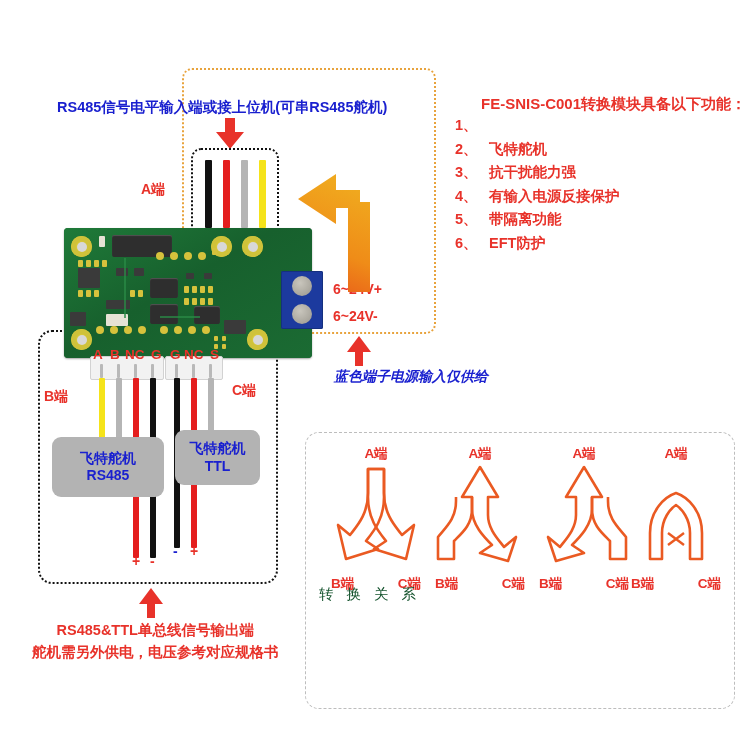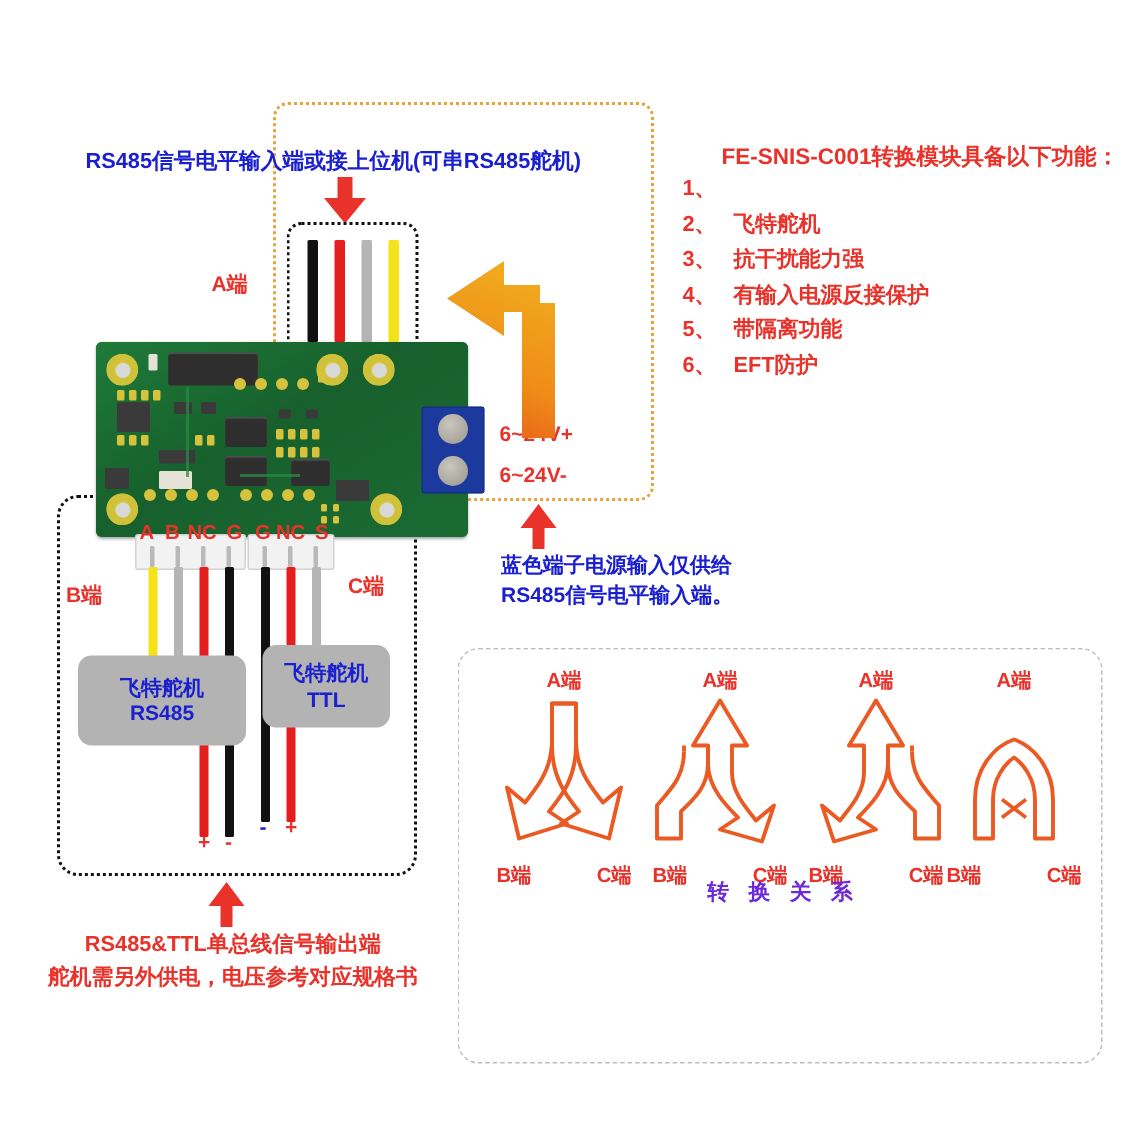--- a/index.html
+++ b/index.html
@@ -22,21 +22,21 @@
   .red-txt{color:#e8322a;font-weight:bold;white-space:nowrap;}
 
   #caption-top{left:57px;top:98px;font-size:14.5px;}
   #feature-title{left:481px;top:95px;font-size:15px;}
   #feature-list{left:455px;top:116px;}
   #feature-list .f-row{display:flex;font-size:14.5px;color:#e8322a;
      font-weight:bold;margin-bottom:4.5px;white-space:nowrap;}
   #feature-list .f-idx{width:34px;}
 
   #power-note{left:334px;top:366px;line-height:1.45;font-size:14px;}
-  #power-note div{white-space:nowrap;}
+  #power-note div{white-space:nowrap;font-style:italic;}
 
   #bottom-caption{left:32px;top:620px;line-height:1.5;font-size:14.5px;text-align:center;}
   #bottom-caption div{white-space:nowrap;}
 
   
   .port-label{color:#e8322a;font-weight:bold;font-size:14px;}
   #label-A{left:141px;top:181px;}
   #label-B{left:44px;top:388px;}
   #label-C{left:232px;top:382px;}
   #v-plus{left:333px;top:281px;color:#e8322a;font-weight:bold;font-size:14px;}
@@ -82,22 +82,22 @@
 
   
   .red-arrow{position:absolute;}
 
   
   .conv-col{position:absolute;top:12px;width:104px;text-align:center;}
   .conv-top{color:#e8322a;font-weight:bold;font-size:13.5px;}
   .conv-bot{position:absolute;top:130px;width:104px;display:flex;
      justify-content:space-between;padding:0 7px;box-sizing:border-box;}
   .conv-bot span{color:#e8322a;font-weight:bold;font-size:13.5px;}
-  #conv-title{position:absolute;top:152px;left:0;width:100%;text-align:center;
-     color:#6d28d9;font-size:14.5px;letter-spacing:13px;text-indent:13px;font-weight:bold;}
+  #conv-title{position:absolute;top:152px;left:0;width:100%;
+     color:#14532d;font-size:14.5px;letter-spacing:13px;text-indent:13px;font-weight:normal;}
   #conv-notes{position:absolute;top:185px;left:63px;}
   #conv-notes div{color:#ef6b63;font-size:11.5px;margin-bottom:11px;white-space:nowrap;}
 </style>
 </head>
 <body>
 
 <div class="abs" id="top-region"></div>
 <div class="abs" id="bottom-left-region"></div>
 
 <div class="abs blue-txt" id="caption-top">RS485信号电平输入端或接上位机(可串RS485舵机)</div>
@@ -243,21 +243,20 @@
     <span class="f-idx">6、</span>
     <span>EFT防护</span>
   </div>
 </div>
 
 <svg class="abs" style="left:346px;top:336px" width="26" height="30" viewBox="0 0 26 30">
   <polygon points="13,0 25,16 17,16 17,30 9,30 9,16 1,16" fill="#e8322a"></polygon>
 </svg>
 <div class="abs blue-txt" id="power-note">
   <div>蓝色端子电源输入仅供给</div>
-  <div>RS485信号电平输入端。</div>
 </div>
 
 <div class="hdr abs" style="left:90px;top:356px;width:72px;height:22px;"></div>
 <div class="hdr abs" style="left:165px;top:356px;width:56px;height:22px;"></div>
 <div class="hdrpin abs" style="left:100px;top:364px;height:14px;"></div>
 <div class="hdrpin abs" style="left:117px;top:364px;height:14px;"></div>
 <div class="hdrpin abs" style="left:134px;top:364px;height:14px;"></div>
 <div class="hdrpin abs" style="left:151px;top:364px;height:14px;"></div>
 <div class="hdrpin abs" style="left:175px;top:364px;height:14px;"></div>
 <div class="hdrpin abs" style="left:192px;top:364px;height:14px;"></div>

